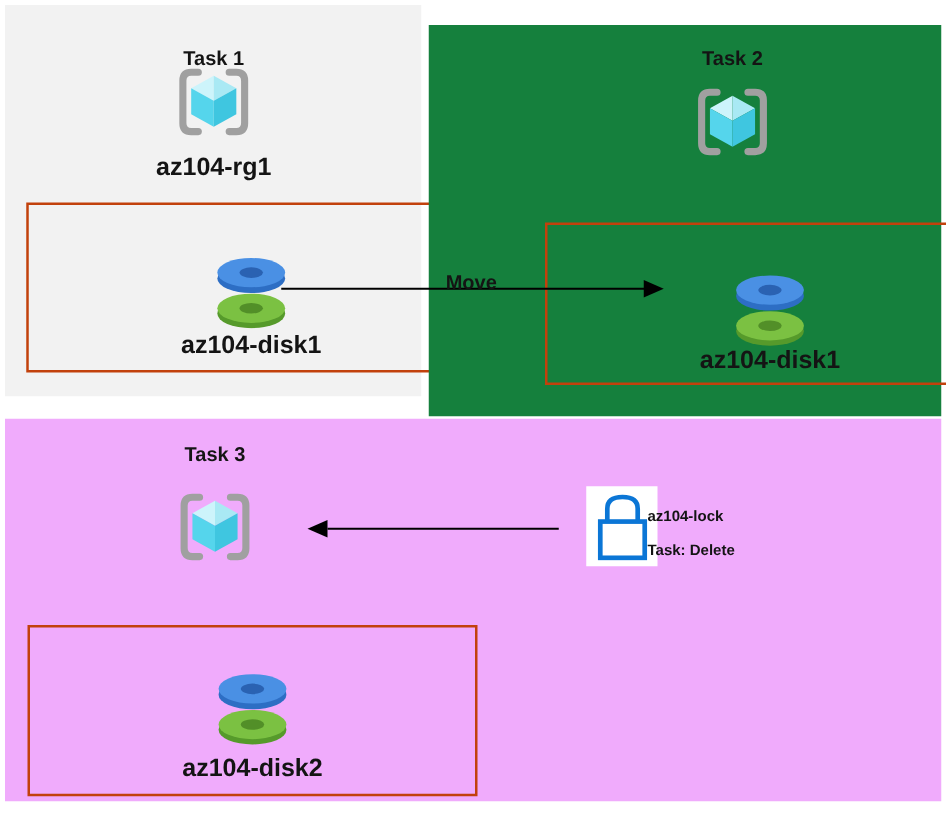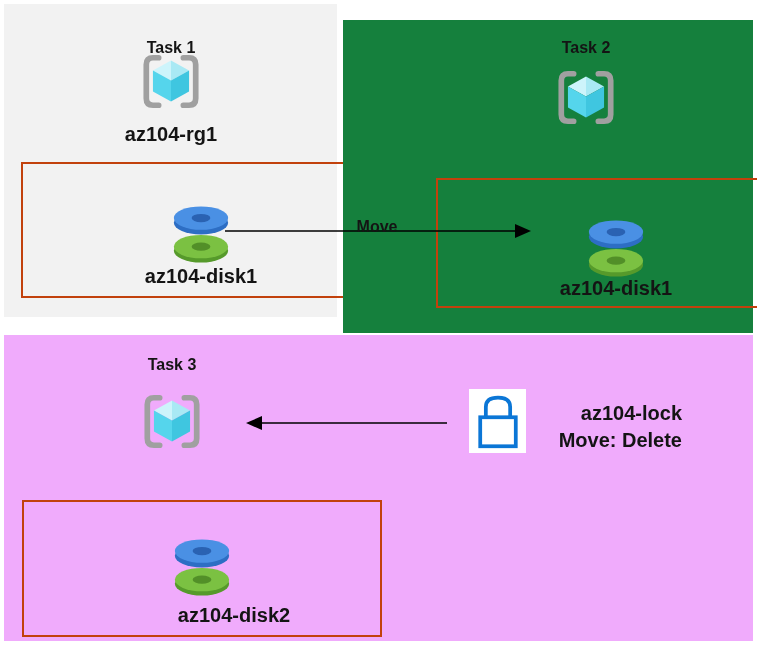--- a/index.html
+++ b/index.html
@@ -26,22 +26,22 @@
   .overlay { position:absolute; left:0; top:0; pointer-events:none; z-index:5; }
   .move-label {
     position:absolute; left:336px; top:204px; width:82px; text-align:center;
     font-size:16px; font-weight:bold; line-height:18px; z-index:6;margin-top:14px;
   }
   .lock-chip {
     position:absolute; left:469px; top:389px; width:57px; height:64px;
     display:flex; align-items:center; justify-content:center; z-index:6;
   }
   .lock-text {
-    position:absolute; left:518px; top:400px; width:164px; text-align:right;
-    font-size:20px; font-weight:bold; line-height:27px; z-index:6;
+    position:absolute; left:518px; top:400px; width:164px; text-align:left;
+    font-size:12px; font-weight:bold; line-height:27px; z-index:6;
   }
   .defs-svg { position:absolute; width:0; height:0; }
 </style>
 </head>
 <body>
 
 <div class="canvas">
 
   <svg class="defs-svg" aria-hidden="true">
     <defs>
@@ -98,21 +98,21 @@
   <section class="panel" style="left: 4px; top: 335px; width: 749px; height: 306px; background: #f0abfc;">
     <div class="col" style="left:18px;">
       <div class="task-title" style="top:21px;">Task 3</div>
       <svg class="rg-icon" style="top:58px;" viewBox="0 0 64 60">
           <use href="#sym-rg"></use>
         </svg>
       <div class="inner-box" style="top:165px; height:137px;">
         <svg class="disk-icon" style="top:36px;" viewBox="0 0 64 62">
             <use href="#sym-disk"></use>
           </svg>
-        <div class="disk-label" style="top:104px;margin-left:32px;">az104-disk2</div>
+        <div class="disk-label" style="top:104px;">az104-disk2</div>
       </div>
     </div>
   </section>
 
   <svg class="overlay" width="757" height="653">
     <line x1="225" y1="231" x2="516" y2="231" stroke-width="1.6" stroke="#000000"></line>
     <polygon points="515,224 531,231 515,238" fill="#000000"></polygon>
     <line x1="447" y1="423" x2="262" y2="423" stroke-width="1.6" stroke="#000000"></line>
     <polygon points="262,416 246,423 262,430" fill="#000000"></polygon>
   </svg>
@@ -121,16 +121,16 @@
 
   <div class="lock-chip" style="background: rgb(255, 255, 255);">
     <svg width="42" height="58" viewBox="0 0 44 62">
       <path d="M9,28 L9,16 Q9,6 22,6 Q35,6 35,16 L35,28" fill="none" stroke-width="4" stroke="#0b76d6"></path>
       <rect x="3" y="27" width="38" height="31" fill="none" stroke-width="4" stroke="#0b76d6"></rect>
     </svg>
   </div>
 
   <div class="lock-text">
     <div>az104-lock</div>
-    <div>Move: Delete</div>
+    <div>Task: Delete</div>
   </div>
 
 </div>
 
 </body></html>

